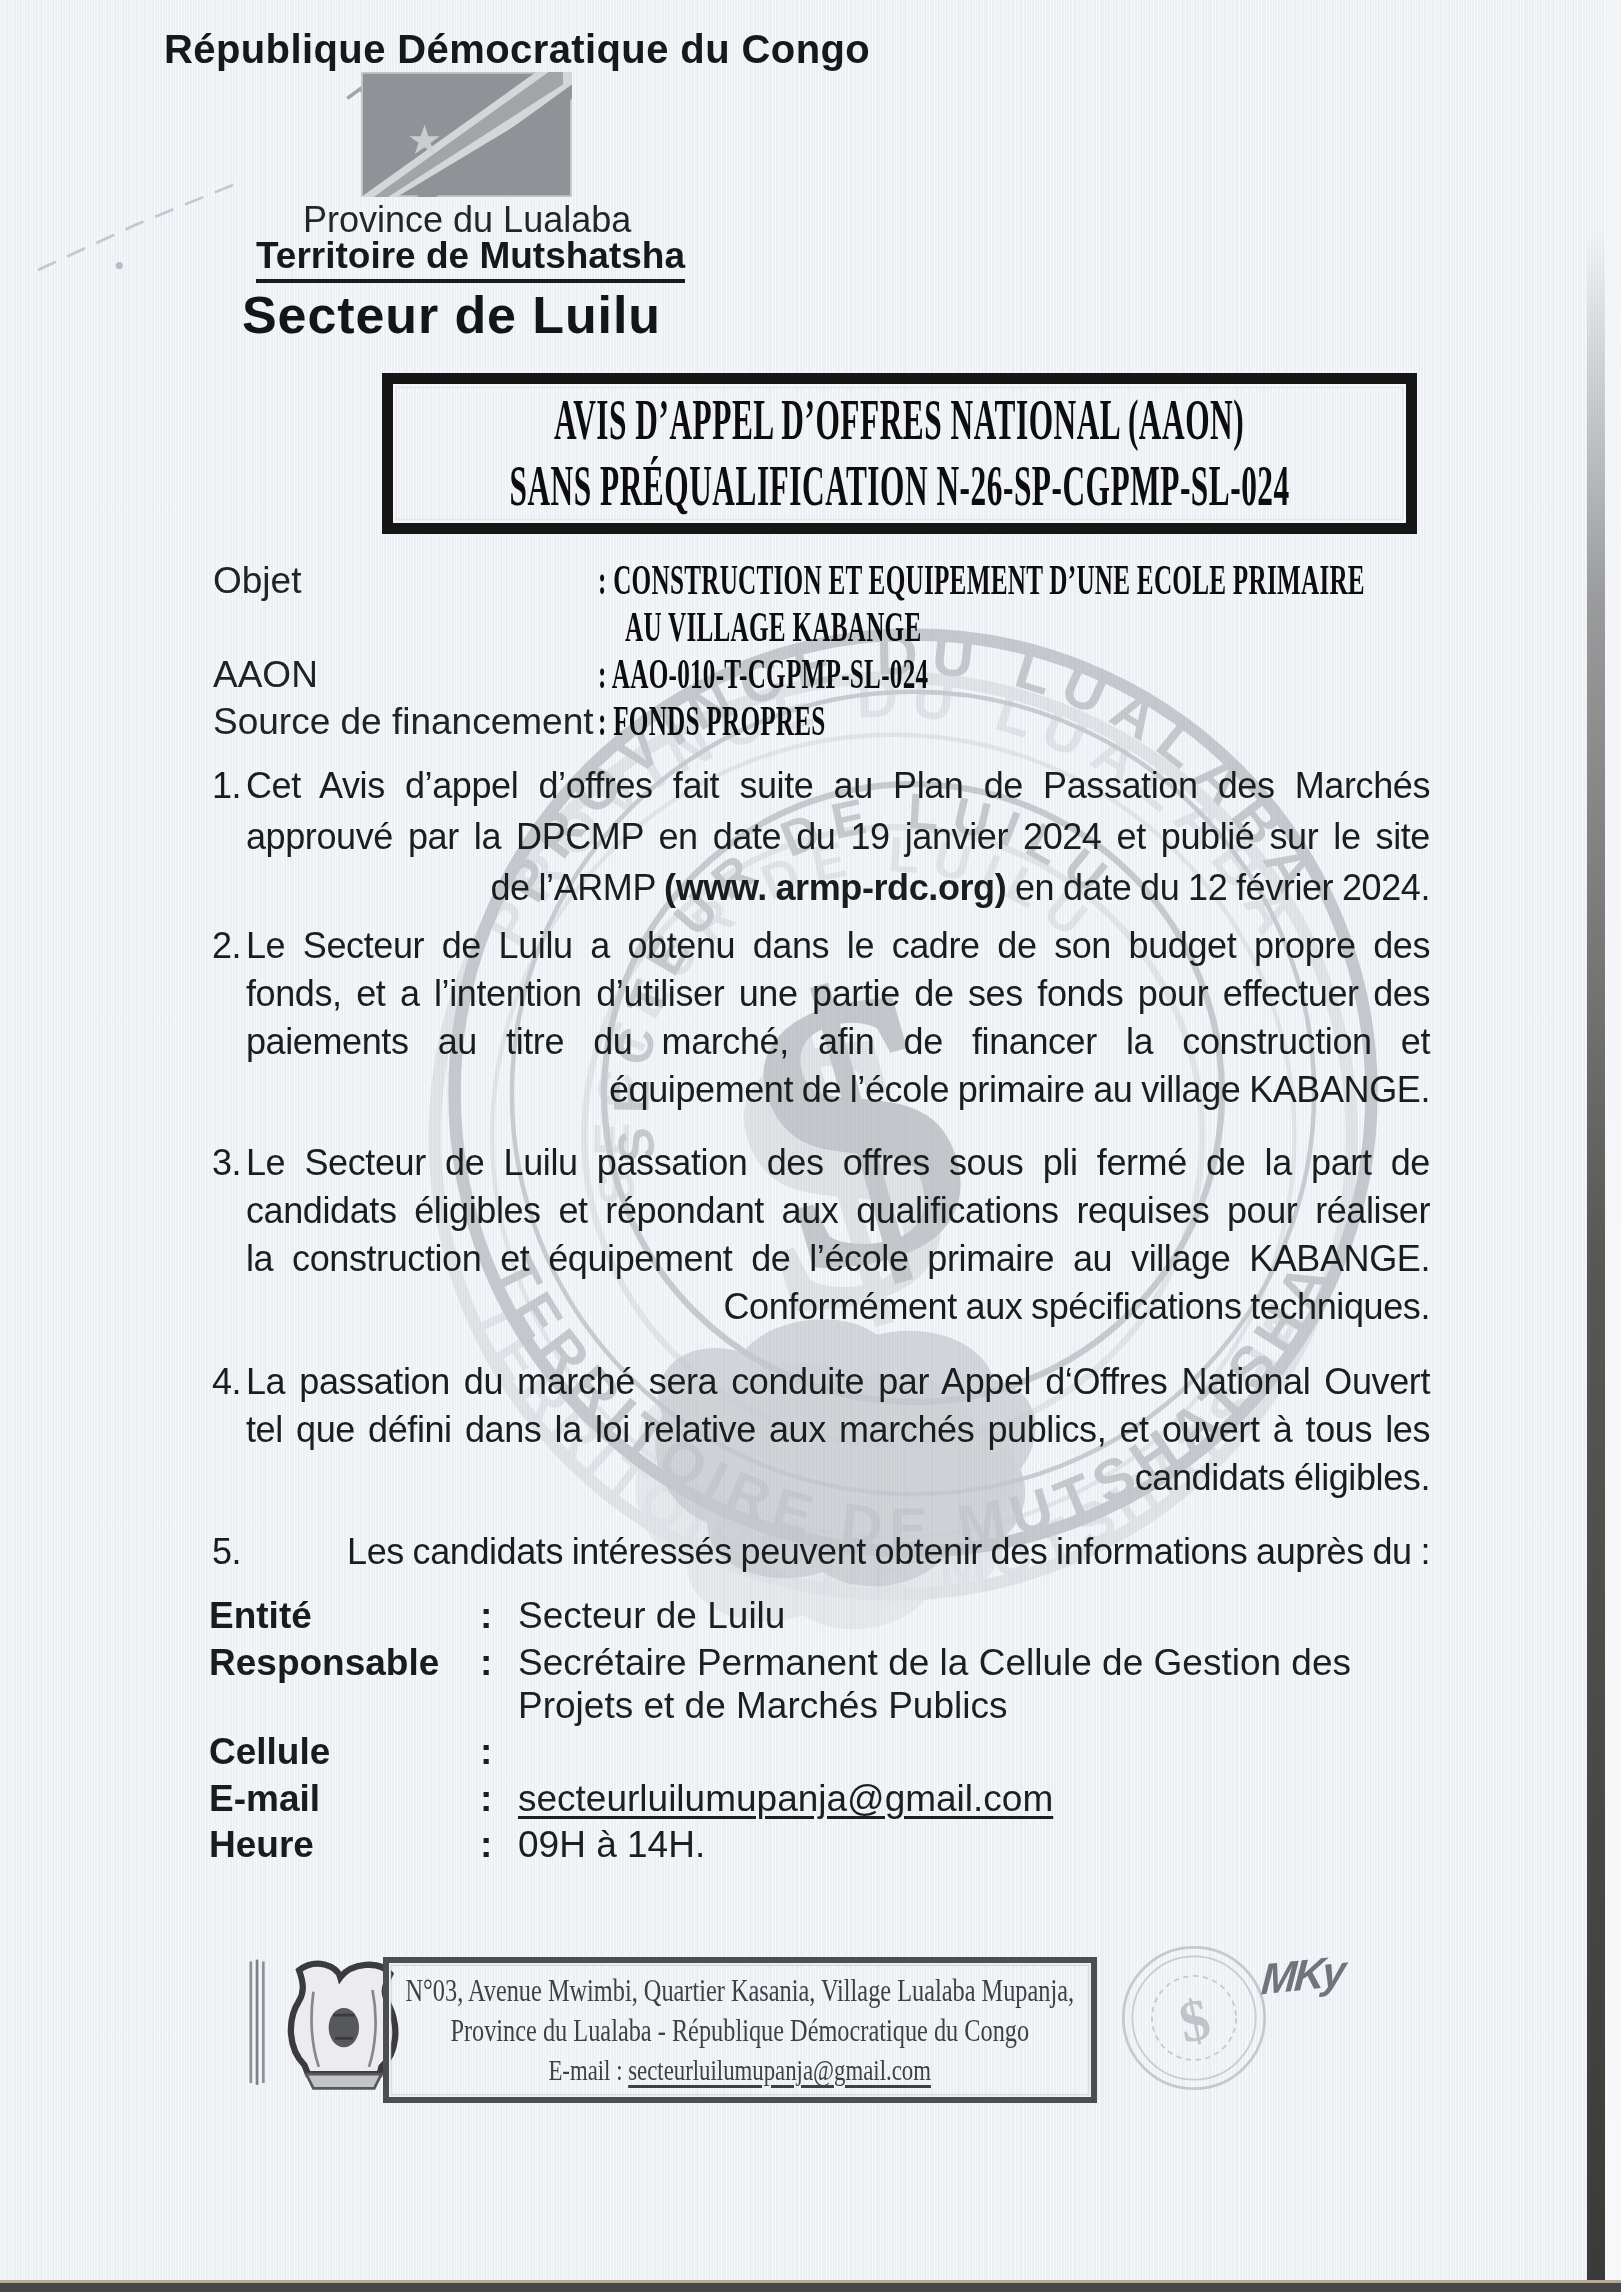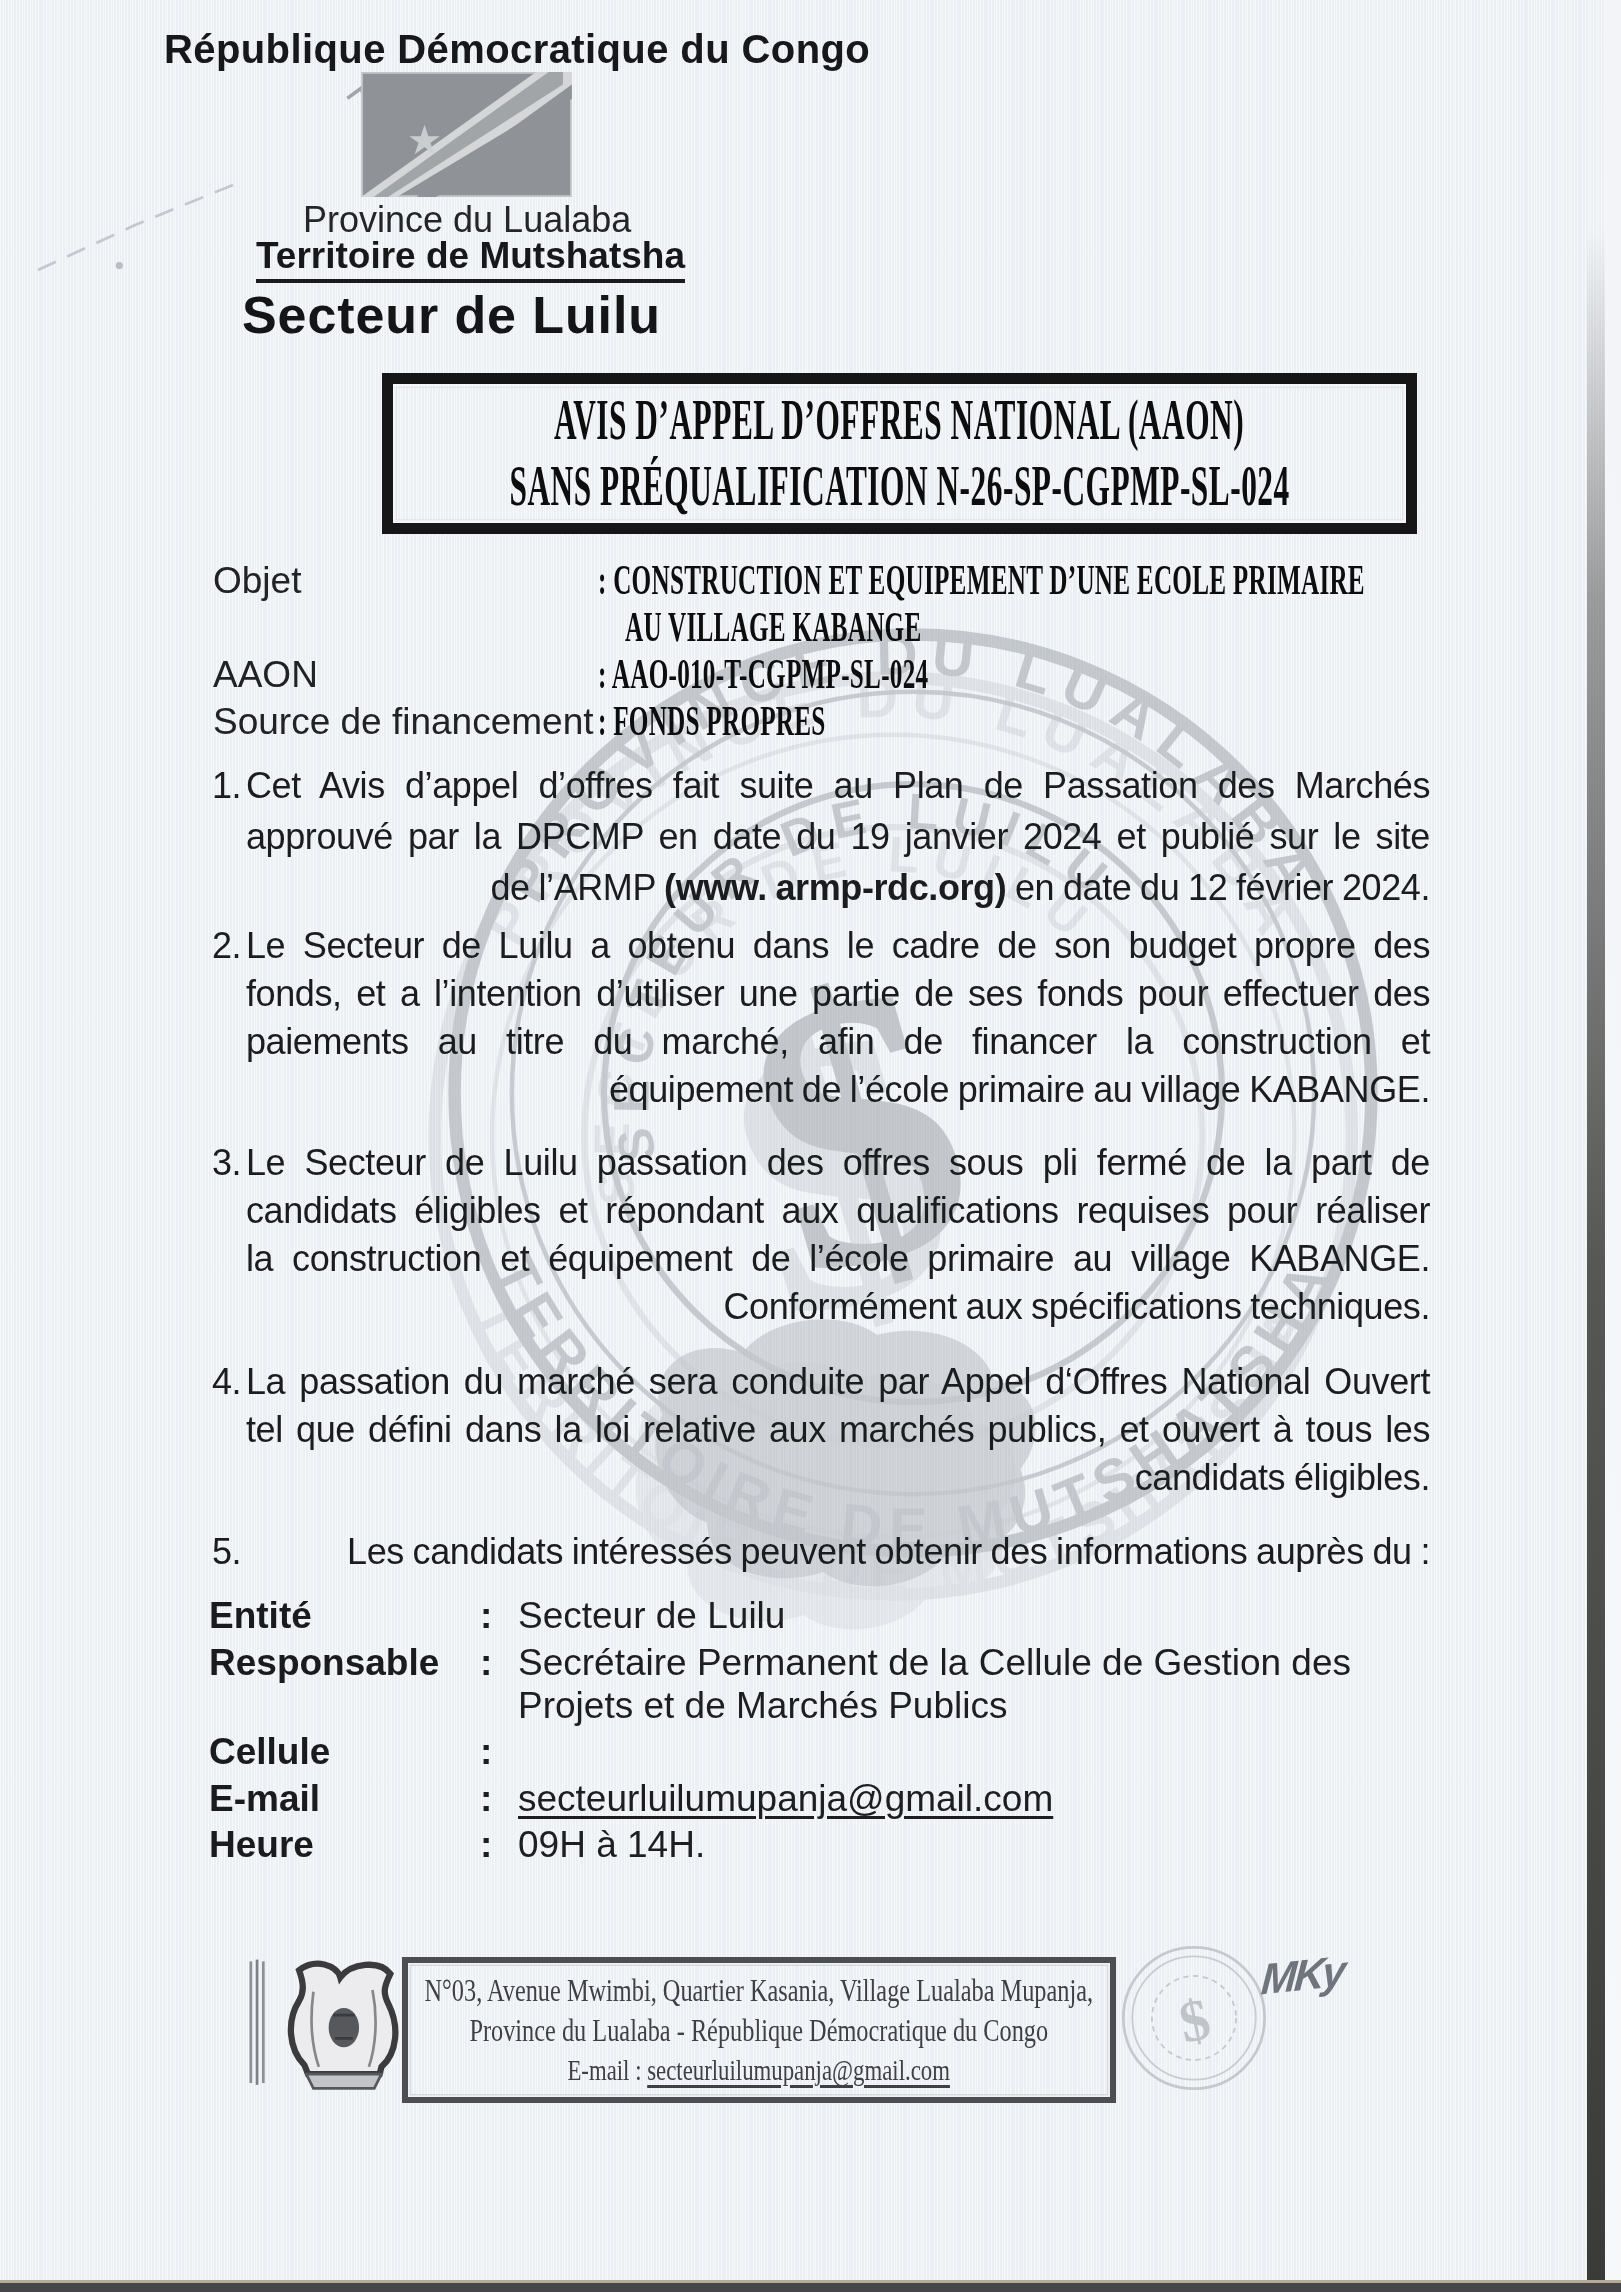--- a/index.html
+++ b/index.html
@@ -43,21 +43,21 @@
   .p5{left:212px;top:1528px;}
   .bold{font-weight:bold;}
   
   .contact{left:209px;top:1594px;width:1227px;display:flex;flex-direction:column;row-gap:3.6px;font-size:37px;}
   .crow{display:flex;line-height:43px;}
   .clabel{width:271px;flex:none;font-weight:bold;color:#1a1b1d;}
   .ccolon{width:38px;flex:none;font-weight:bold;}
   .cval{flex:1;color:#1d1e20;}
   .uline{text-decoration:underline;text-decoration-thickness:2.7px;text-underline-offset:5.4px;}
   
-  .footBox{left:402px;top:1957px;width:714px;height:146px;border:6.3px solid #4d4e51;box-sizing:border-box;
+  .footBox{left:383px;top:1957px;width:714px;height:146px;border:6.3px solid #4d4e51;box-sizing:border-box;
     display:flex;flex-direction:column;align-items:center;justify-content:center;gap:0.9px;
     box-shadow:inset 0 0 0 1.8px #eef1f5, inset 0 0 0 2.7px #9a9b9e66;}
   .footLine{font-family:"Liberation Serif",serif;font-size:32px;color:#3e4045;transform:scaleX(.76);
     transform-origin:center;white-space:nowrap;line-height:39px;}
   .footLine.small{font-size:30px;}
   .handwriting{left:1261px;top:1951px;font-size:43px;font-weight:bold;font-style:italic;color:#70747c;
     transform:rotate(-6deg) skewX(-10deg);letter-spacing:-2.7px;}
   
   .edgeRight{left:1587px;top:0;width:18px;height:2293px;
     background:linear-gradient(180deg, rgba(50,50,46,0) 0%, rgba(50,50,46,0) 10%, rgba(50,50,46,.45) 26%, rgba(44,44,40,.78) 55%, rgba(38,38,36,.9) 100%);}

